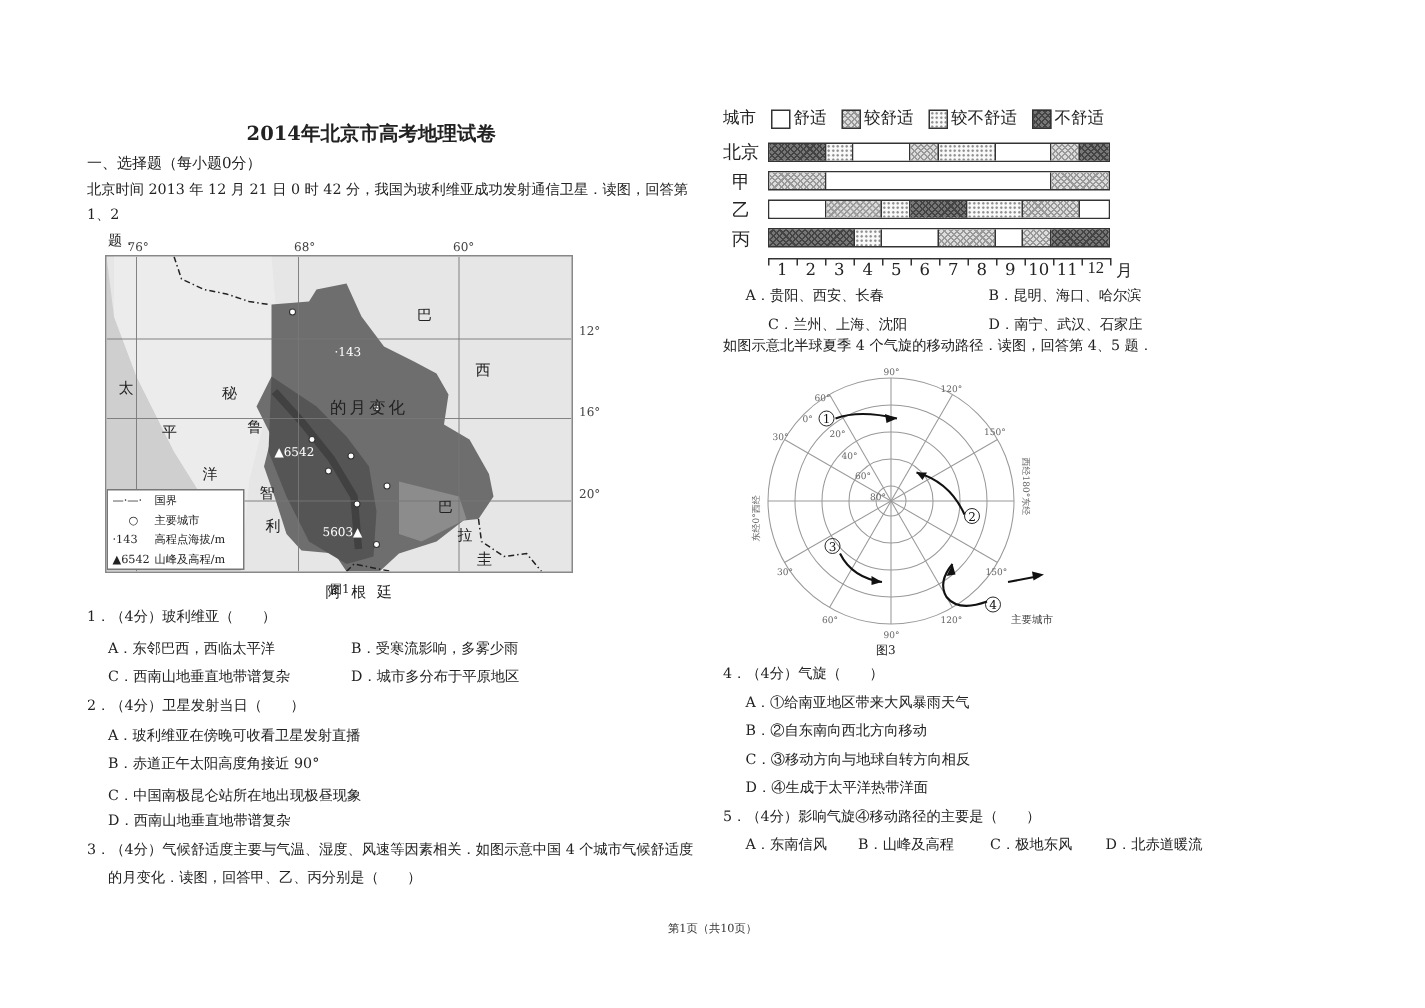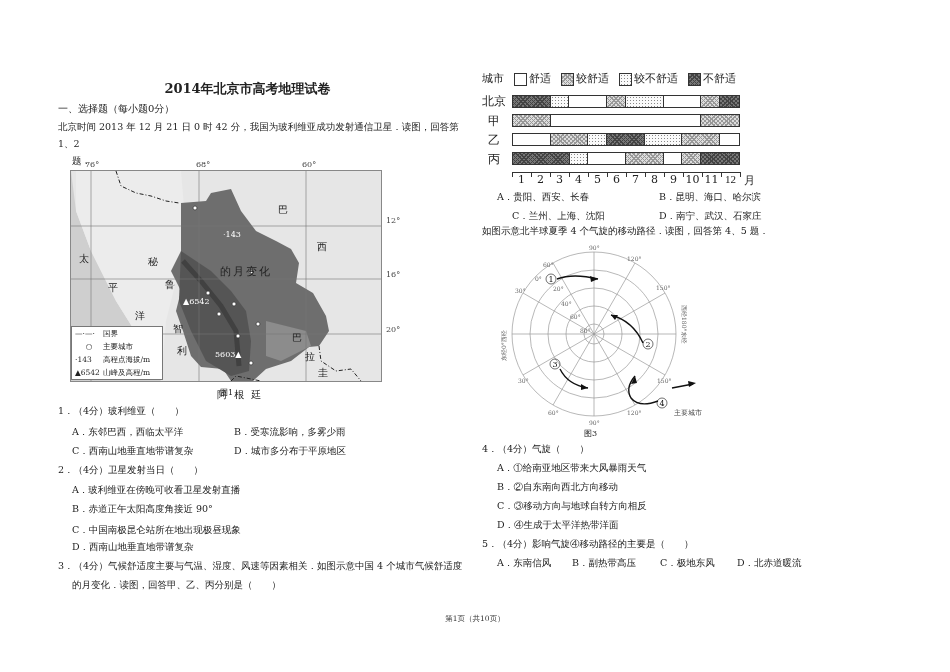--- a/index.html
+++ b/index.html
@@ -282,17 +282,17 @@
 <div class="abs fig3">图3</div>
 
 <div class="abs q" style="left:482px;top:443px">4．（4分）气旋（　　）</div>
 <div class="abs opt" style="left:497px;top:462px">A．①给南亚地区带来大风暴雨天气</div>
 <div class="abs opt" style="left:497px;top:481px">B．②自东南向西北方向移动</div>
 <div class="abs opt" style="left:497px;top:500px">C．③移动方向与地球自转方向相反</div>
 <div class="abs opt" style="left:497px;top:519px">D．④生成于太平洋热带洋面</div>
 
 <div class="abs q" style="left:482px;top:538px">5．（4分）影响气旋④移动路径的主要是（　　）</div>
 <div class="abs opt" style="left:497px;top:557px">A．东南信风</div>
-<div class="abs opt" style="left:572px;top:557px">B．副热带高压</div>
+<div class="abs opt" style="left:572px;top:557px">B．山峰及高程</div>
 <div class="abs opt" style="left:660px;top:557px">C．极地东风</div>
 <div class="abs opt" style="left:737px;top:557px">D．北赤道暖流</div>
 
 <div class="abs footer">第1页（共10页）</div>
 
 </body></html>

